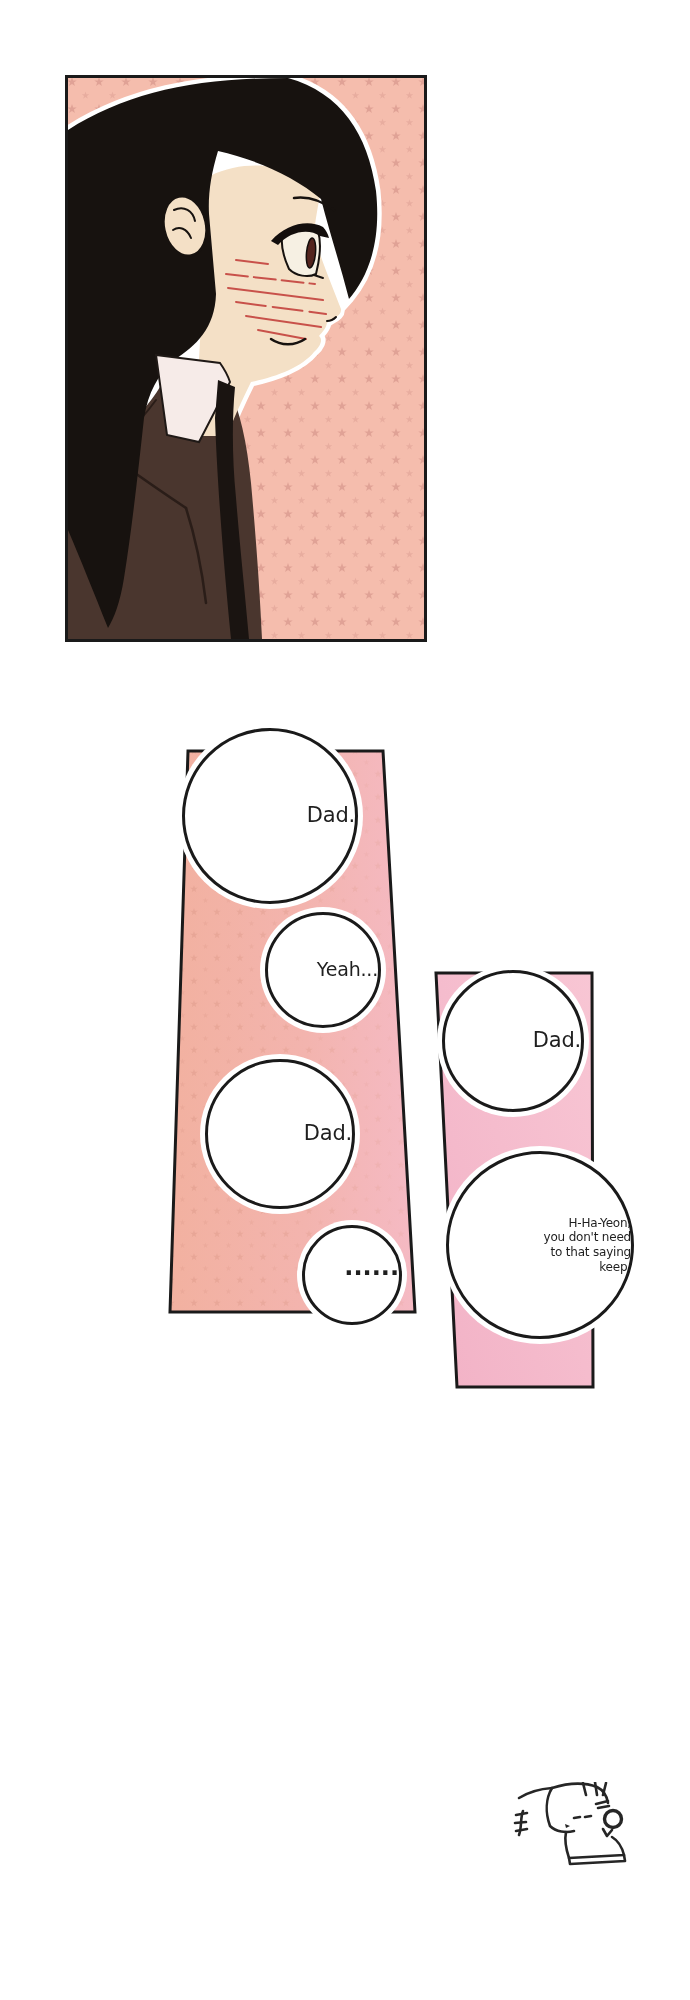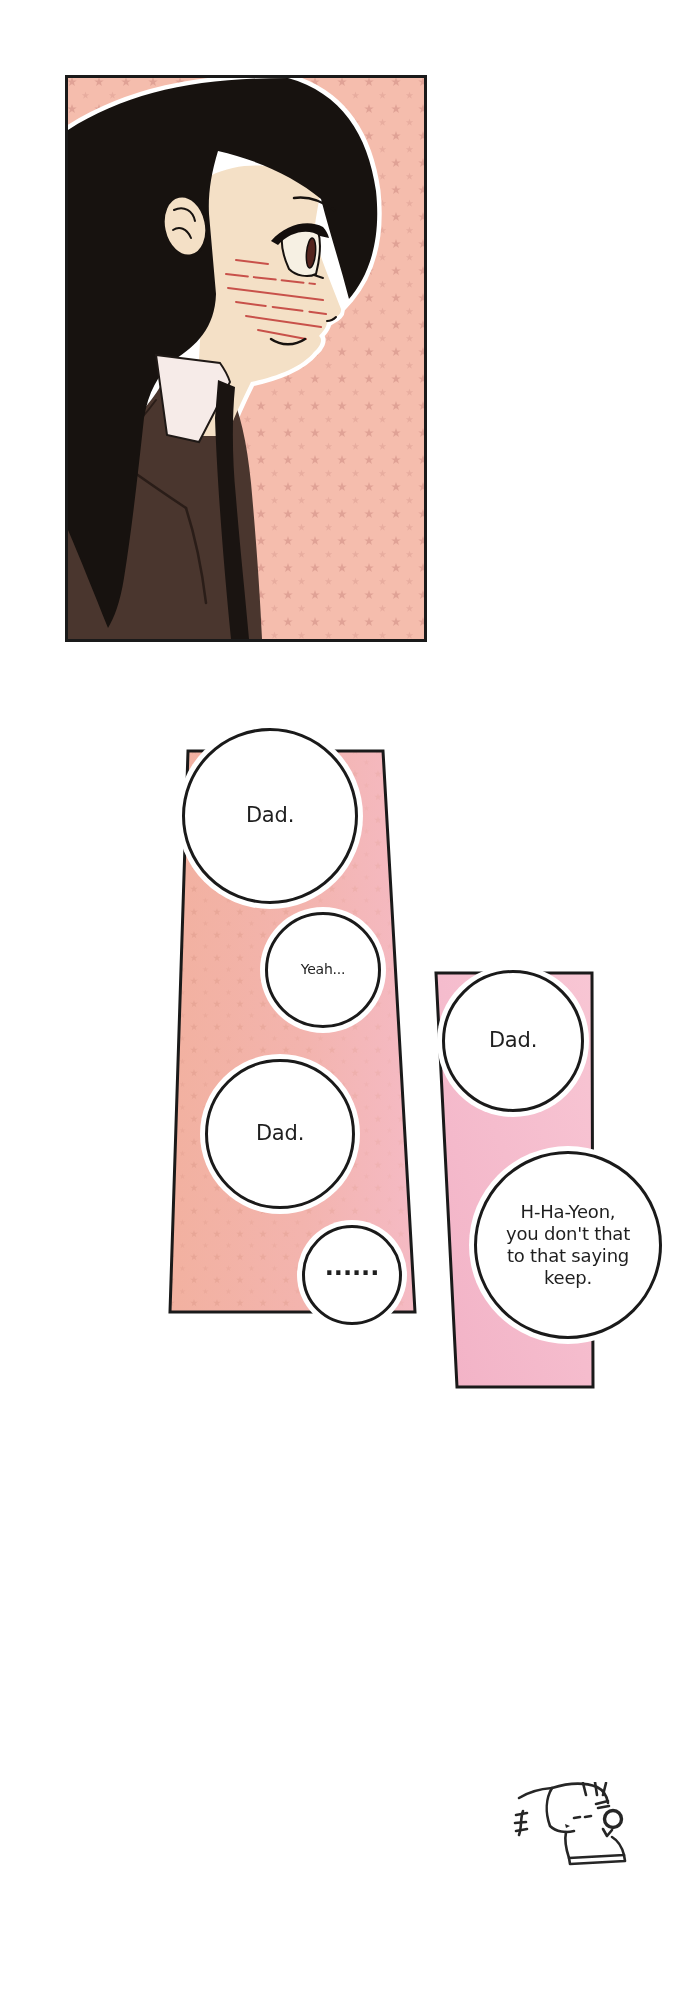--- a/index.html
+++ b/index.html
@@ -20,21 +20,21 @@
   .shirt{fill:var(--shirt);stroke:#1f1916;stroke-width:2;}
   .tie{fill:var(--tie);}
   .sclera{fill:var(--sclera);stroke:#17120f;stroke-width:2;}
   .iris{fill:var(--iris);stroke:#120d0b;stroke-width:1.5;}
   .lash{fill:#130e0c;}
   .feature{stroke:#17120f;fill:none;stroke-linecap:round;}
   .blushline{stroke:var(--blush);fill:none;stroke-width:2;stroke-linecap:round;}
   .halo{fill:#ffffff;stroke:#ffffff;stroke-width:9;stroke-linejoin:round;}
   .bubble{position:absolute;z-index:3;border-radius:50%;background:var(--bubble-bg);
           border:3px solid var(--line);box-shadow:0 0 0 5px #ffffff;box-sizing:border-box;
-          display:flex;flex-direction:column;align-items:center;justify-content:center;
+          display:flex;flex-direction:column;align-items:flex-end;justify-content:center;
           text-align:center;color:var(--text);letter-spacing:-0.2px;}
   .bubble .dots{font-weight:700;font-size:24px;letter-spacing:0;transform:translateY(-30%);}
   .bubble .line{display:block;line-height:1.22;}
   .doodle{position:absolute;z-index:2;}
   .dd{stroke:var(--ink);fill:none;stroke-width:2.6;stroke-linecap:round;stroke-linejoin:round;}
   .ddb{stroke:var(--ink);fill:none;stroke-width:3.4;stroke-linecap:round;}
   .ddf{fill:var(--ink);stroke:none;}
 </style>
 </head>
 <body>
@@ -143,39 +143,39 @@
 
   <svg class="panel" style="left:431px;top:968px" width="168" height="424" viewBox="0 0 168 424">
     <polygon points="5,5 161,5 162,419 26,419" fill="url(#g3)"></polygon>
     <polygon class="ink-line" points="5,5 161,5 162,419 26,419" stroke-width="3"></polygon>
   </svg>
 
   <div class="bubble" style="left:182px;top:728px;width:176px;height:176px;font-size:21px">
     <span class="line">Dad.</span>
   </div>
 
-  <div class="bubble" style="left:265px;top:912px;width:116px;height:116px;font-size:14px">
+  <div class="bubble" style="left:265px;top:912px;width:116px;height:116px;font-size:19px">
     <span class="line">Yeah...</span>
   </div>
 
   <div class="bubble" style="left:205px;top:1059px;width:150px;height:150px;font-size:21px">
     <span class="line">Dad.</span>
   </div>
 
   <div class="bubble" style="left:302px;top:1225px;width:100px;height:100px">
     <span class="dots">......</span>
   </div>
 
   <div class="bubble" style="left:442px;top:970px;width:142px;height:142px;font-size:21px">
     <span class="line">Dad.</span>
   </div>
 
-  <div class="bubble" style="left:474px;top:1151px;width:188px;height:188px;font-size:18px">
+  <div class="bubble" style="left:446px;top:1151px;width:188px;height:188px;font-size:12px">
     <span class="line">H-Ha-Yeon,</span>
-    <span class="line">you don't that</span>
+    <span class="line">you don't need</span>
     <span class="line">to that saying</span>
     <span class="line">keep.</span>
   </div>
 
   <svg class="doodle" style="left:508px;top:1782px" width="135" height="92" viewBox="0 0 135 92">
     <g>
       <path class="dd" d="M 44,6 C 30,7 19,11 11,16"></path>
       <path class="dd" d="M 15,29 C 12,37 14,45 11,53"></path>
       <path class="dd" d="M 8,33 L 19,31"></path>
       <path class="dd" d="M 7,41 L 18,40"></path>

